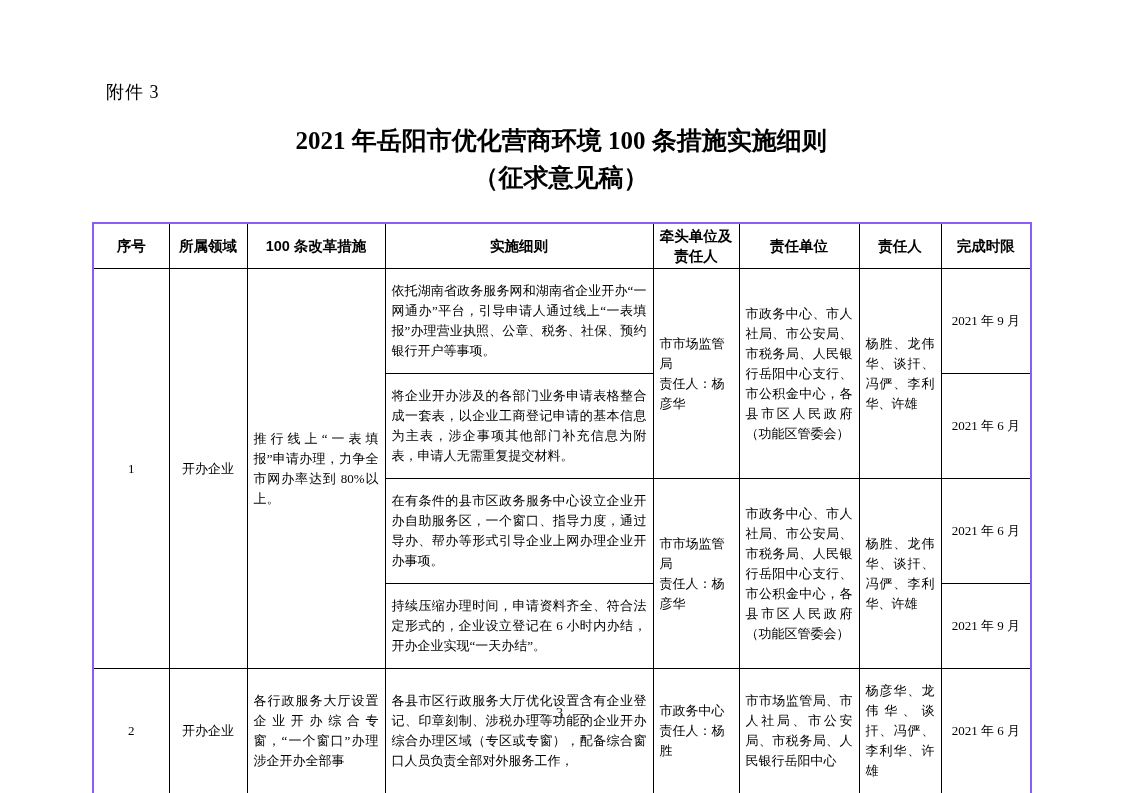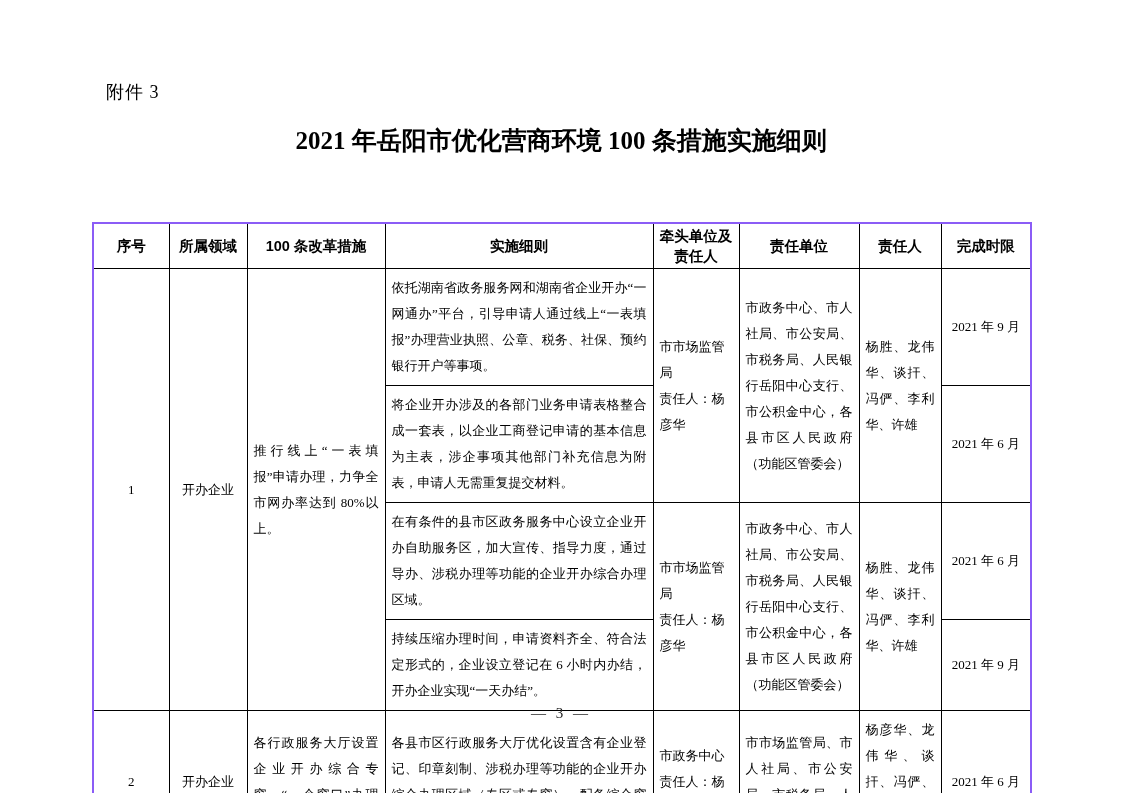--- a/index.html
+++ b/index.html
@@ -28,21 +28,21 @@
     border:1px solid #000;
     vertical-align:middle;
     overflow:hidden;
   }
   .doc-table th {
     font-family:"Liberation Sans","DejaVu Sans",sans-serif;
     font-weight:bold; font-size:14.5px; line-height:20px;
     text-align:center; padding:2px;
   }
   .doc-table td {
-    font-size:13px; line-height:26px; padding:6px 6px;
+    font-size:13px; line-height:20px; padding:12px 6px;
   }
   .center { text-align:center; }
   .justify { text-align:justify; }
   .preline { white-space:pre-line; }
   .detail-cell { padding:2px 9px; }
   .measure-cell { padding:2px 9px; }
   .person-cell { line-height:18px; padding:2px 7px; }
   .unit-cell { padding:2px 7px; }
   tr.h-header { height:45px; }
   tr.h-r1 { height:74px; }
@@ -55,20 +55,21 @@
     text-align:center; font-size:15px; letter-spacing:3px; color:#222;
   }
 </style>
 </head>
 <body>
 
 <div class="attachment">附件 3</div>
 
 <div class="title-block">
   <div>2021 年岳阳市优化营商环境 100 条措施实施细则</div>
+  <div>（征求意见稿）</div>
 </div>
 
 <table class="doc-table">
   <colgroup>
     <col style="width:76px">
       <col style="width:78px">
       <col style="width:138px">
       <col style="width:268px">
     <col style="width:86px">
       <col style="width:120px">
@@ -97,21 +98,21 @@
 责任人：杨彦华</td>
     <td class="justify unit-cell" rowspan="2">市政务中心、市人社局、市公安局、市税务局、人民银行岳阳中心支行、市公积金中心，各县市区人民政府（功能区管委会）</td>
     <td class="justify person-cell" rowspan="2">杨胜、龙伟华、谈扞、冯俨、李利华、许雄</td>
     <td class="center">2021 年 9 月</td>
   </tr>
   <tr class="h-r2">
     <td class="justify detail-cell">将企业开办涉及的各部门业务申请表格整合成一套表，以企业工商登记申请的基本信息为主表，涉企事项其他部门补充信息为附表，申请人无需重复提交材料。</td>
     <td class="center">2021 年 6 月</td>
   </tr>
   <tr class="h-r3">
-    <td class="justify detail-cell">在有条件的县市区政务服务中心设立企业开办自助服务区，加大宣传、指导力度，通过导办、涉税办理等功能的企业开办综合办理区域。</td>
+    <td class="justify detail-cell">在有条件的县市区政务服务中心设立企业开办自助服务区，一个窗口、指导力度，通过导办、帮办等形式引导企业上网办理企业开办事项。</td>
     <td class="preline" rowspan="2">市市场监管局
 责任人：杨彦华</td>
     <td class="justify unit-cell" rowspan="2">市政务中心、市人社局、市公安局、市税务局、人民银行岳阳中心支行、市公积金中心，各县市区人民政府（功能区管委会）</td>
     <td class="justify person-cell" rowspan="2">杨胜、龙伟华、谈扞、冯俨、李利华、许雄</td>
     <td class="center">2021 年 6 月</td>
   </tr>
   <tr class="h-r4">
     <td class="justify detail-cell">持续压缩办理时间，申请资料齐全、符合法定形式的，企业设立登记在 6 小时内办结，开办企业实现“一天办结”。</td>
     <td class="center">2021 年 9 月</td>
   </tr>

